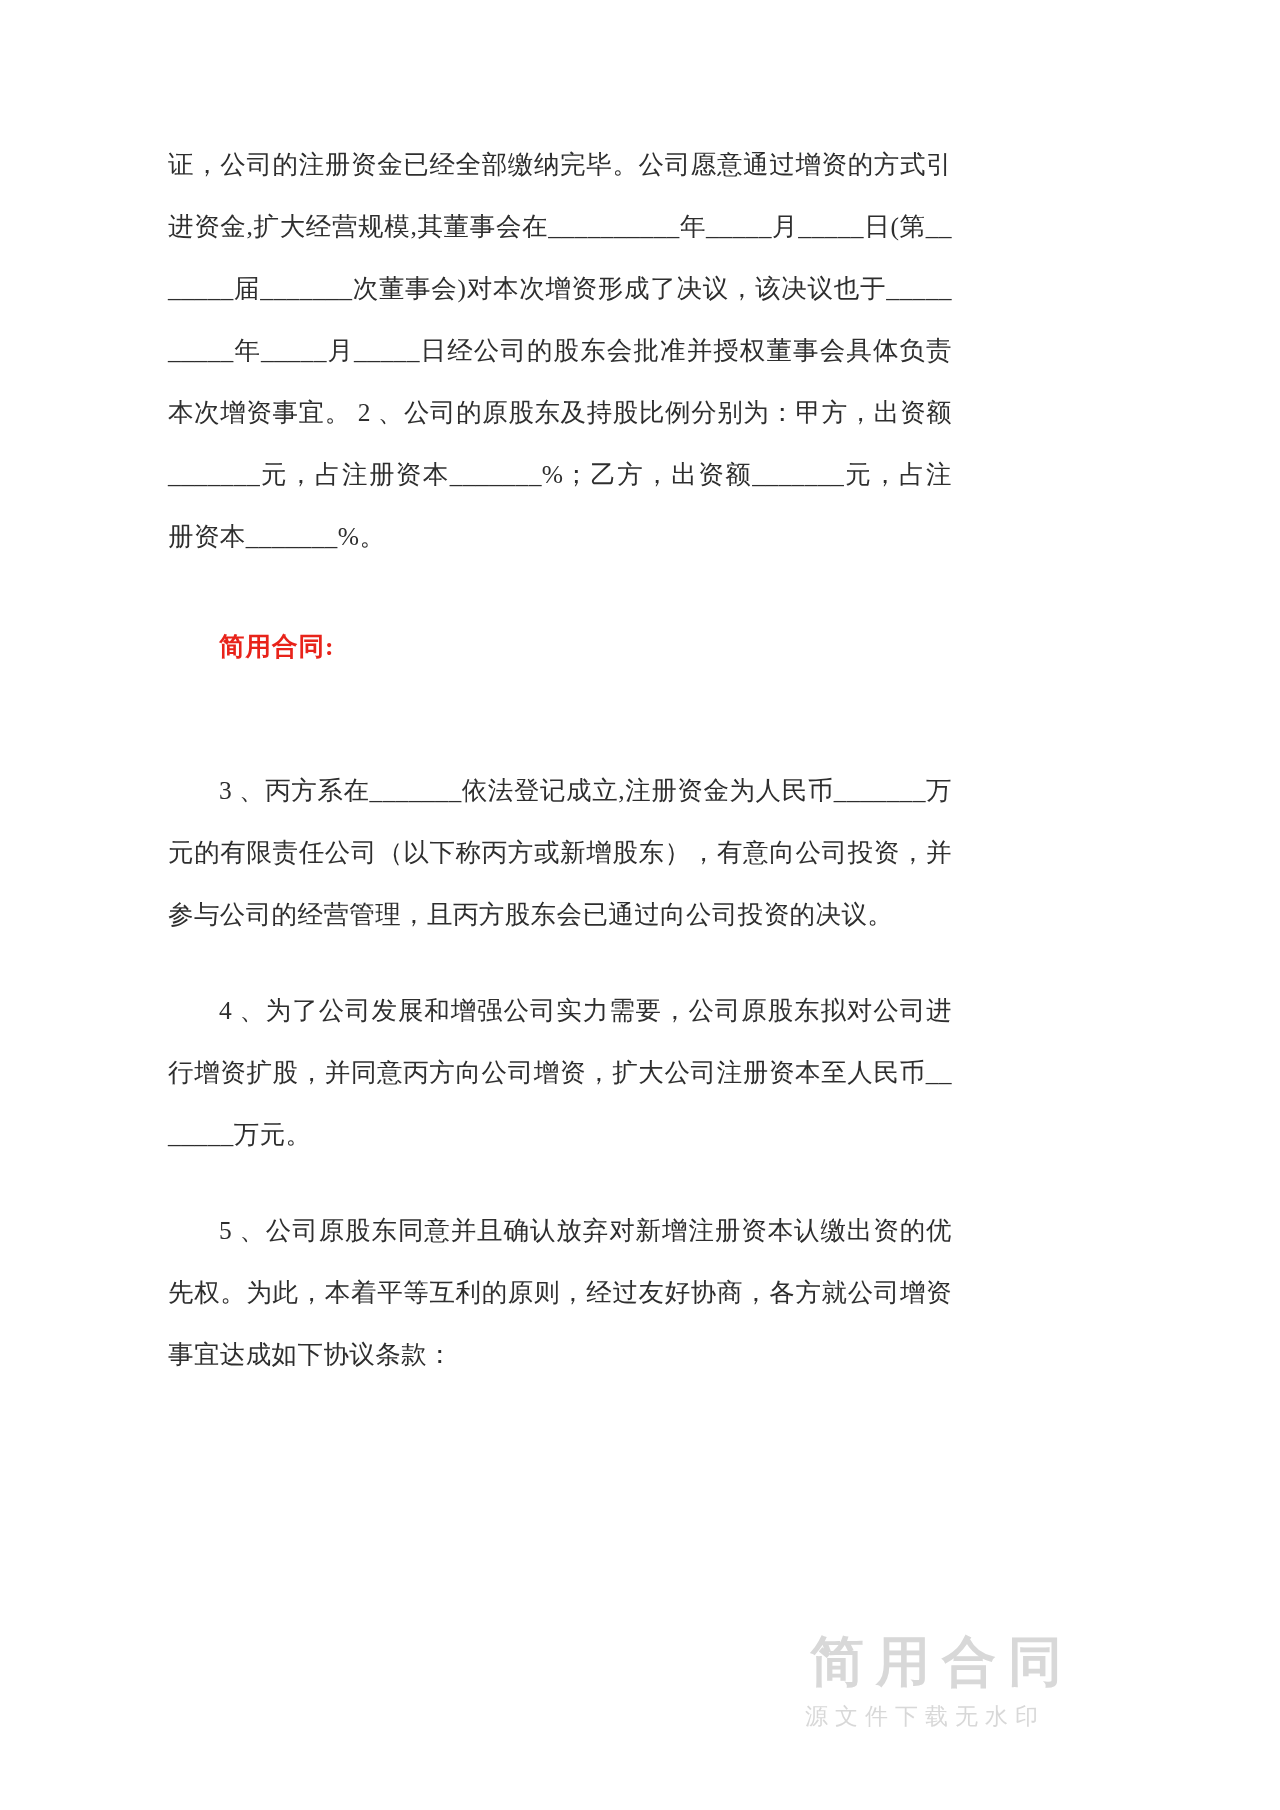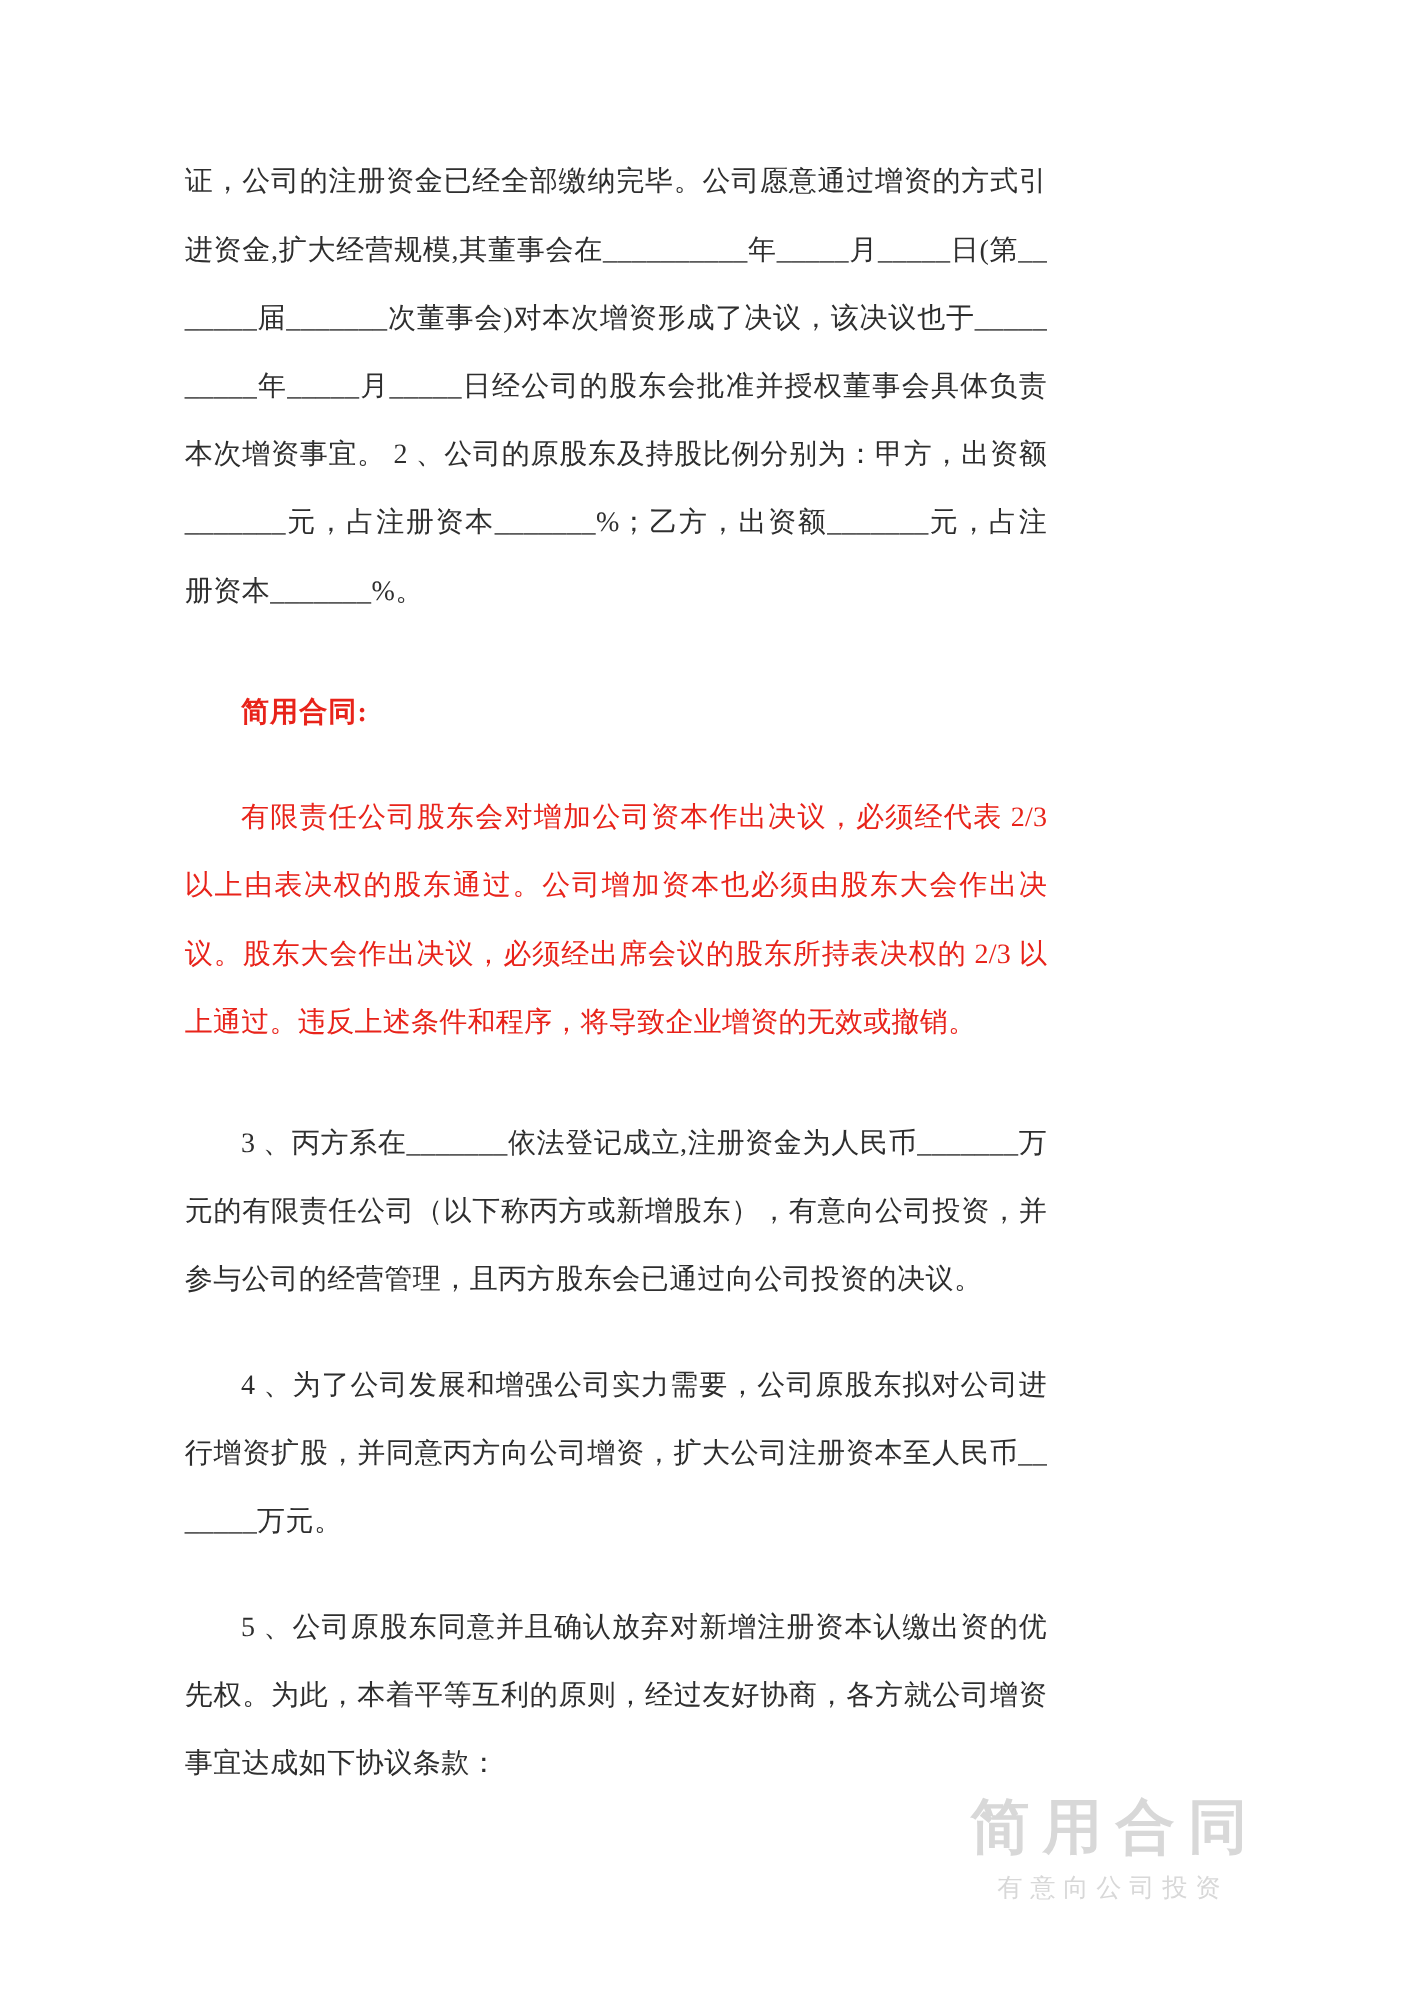--- a/index.html
+++ b/index.html
@@ -48,21 +48,21 @@
   }
   .spacer-sm { height: 34px; }
   .spacer-md { height: 48px; }
 
   
   .watermark {
     position: absolute;
     right: 62px;
     bottom: 78px;
     width: 420px;
-    text-align: center;
+    text-align: left;
     pointer-events: none;
     user-select: none;
   }
   .wm-main {
     font-family: "Liberation Sans", "DejaVu Sans", sans-serif;
     font-size: 54px;
     font-weight: bold;
     letter-spacing: 12px;
     color: #d8d8d8;
     line-height: 1.1;
@@ -85,34 +85,33 @@
   <div class="doc-body">
 
     <p class="para">证，公司的注册资金已经全部缴纳完毕。公司愿意通过增资的方式引进资金,扩大经营规模,其董事会在__________年_____月_____日(第_______届_______次董事会)对本次增资形成了决议，该决议也于__________年_____月_____日经公司的股东会批准并授权董事会具体负责本次增资事宜。 2 、公司的原股东及持股比例分别为：甲方，出资额_______元，占注册资本_______%；乙方，出资额_______元，占注册资本_______%。</p>
 
     <div class="spacer-md"></div>
 
     <p class="para risk-title">简用合同:</p>
 
     <div class="spacer-sm"></div>
 
-    <p class="para risk-text">有限责任公司股东会对增加公司资本作出决议，必须经代表 2/3 以上由表决权的股东通过。公司增加资本也必须由股东大会作出决议。股东大会作出决议，必须经出席会议的股东所持表决权的 2/3 以上通过。违反上述条件和程序，将导致企业增资的无效或撤销。</p>
 
     <div class="spacer-md"></div>
 
     <p class="para indent">3 、丙方系在_______依法登记成立,注册资金为人民币_______万元的有限责任公司（以下称丙方或新增股东），有意向公司投资，并参与公司的经营管理，且丙方股东会已通过向公司投资的决议。</p>
 
     <div class="spacer-sm"></div>
 
     <p class="para indent">4 、为了公司发展和增强公司实力需要，公司原股东拟对公司进行增资扩股，并同意丙方向公司增资，扩大公司注册资本至人民币_______万元。</p>
 
     <div class="spacer-sm"></div>
 
     <p class="para indent">5 、公司原股东同意并且确认放弃对新增注册资本认缴出资的优先权。为此，本着平等互利的原则，经过友好协商，各方就公司增资事宜达成如下协议条款：</p>
 
   </div>
 
   <div class="watermark">
     <div class="wm-main">简用合同</div>
-    <div class="wm-sub">有意向公司投资</div>
+    <div class="wm-sub">源文件下载无水印</div>
   </div>
 
 </div>
 
 </body></html>

